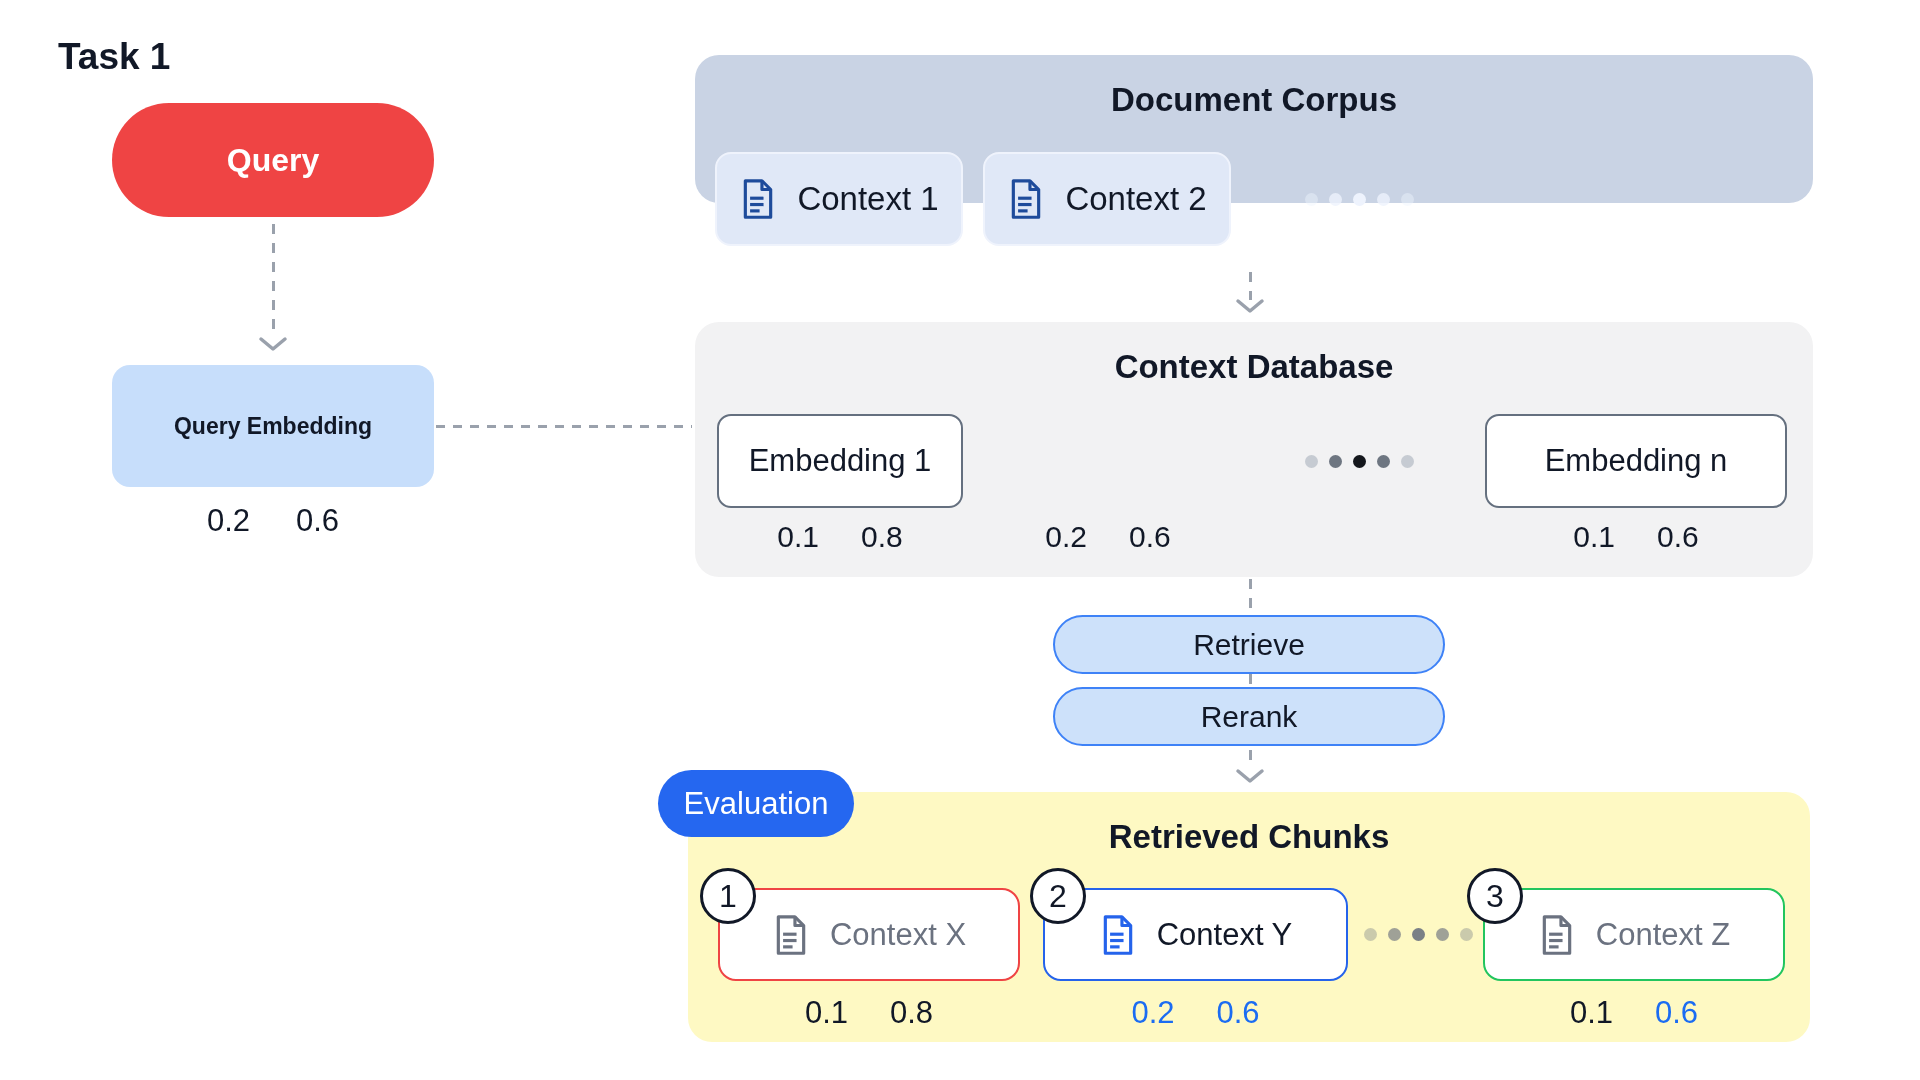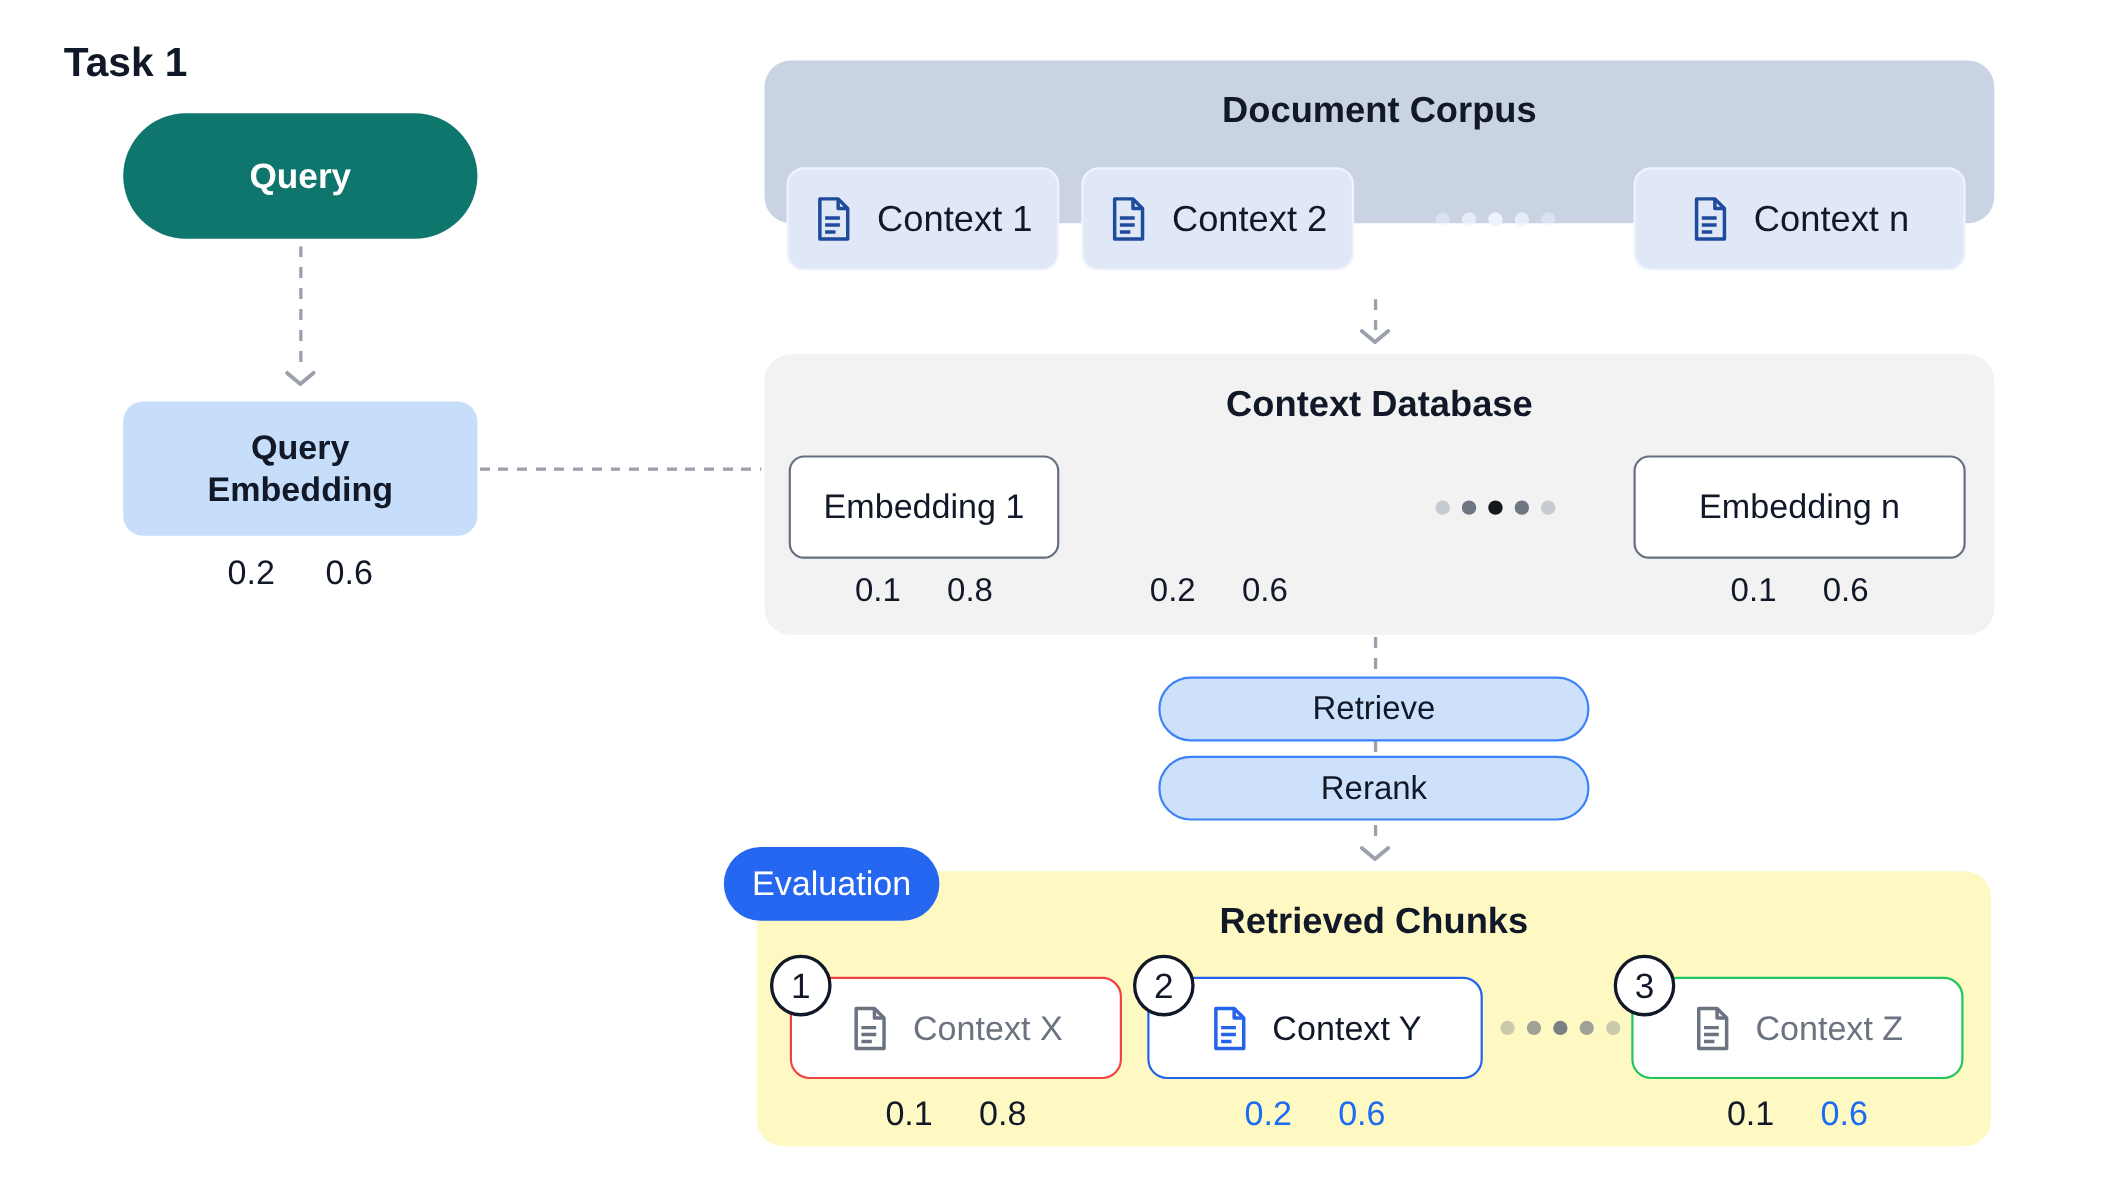--- a/index.html
+++ b/index.html
@@ -5,29 +5,29 @@
   html,body { margin:0; padding:0; background:#ffffff; }
   .canvas {
     position:relative; width:1920px; height:1080px; background:#ffffff;
     font-family:"Liberation Sans","DejaVu Sans",sans-serif; color:#111827; overflow:hidden;
   }
   .abs { position:absolute; }
 
   
   .task-title { left:58px; top:36px; font-size:37px; font-weight:700; color:#111827; }
   .query-pill {
-    left:112px; top:103px; width:322px; height:114px; background:#0f766e; border-radius:58px;
+    left:112px; top:103px; width:322px; height:114px; background:#ef4444; border-radius:58px;
     display:flex; align-items:center; justify-content:center; color:#ffffff;
     font-size:32px; font-weight:700;
   }
   .qe-box {
     left:112px; top:365px; width:322px; height:122px; background:#c7defb; border-radius:18px;
     display:flex; align-items:center; justify-content:center;
   }
-  .qe-box .lbl { width:230px; text-align:center; font-size:31px; font-weight:700; line-height:1.22; color:#111827; }
+  .qe-box .lbl { width:230px; text-align:center; font-size:23px; font-weight:700; line-height:1.22; color:#111827; }
   .qe-values { left:112px; top:503px; width:322px; display:flex; justify-content:center; gap:46px;
     font-size:31px; font-weight:500; color:#111827; }
 
   
   .vline { width:3px; background:repeating-linear-gradient(to bottom,#9aa1ac 0 10px,transparent 10px 19px); }
   .hline { height:3px; background:repeating-linear-gradient(to right,#9aa1ac 0 9px,transparent 9px 17px); }
   #arrow-query-line  { left:272px;  top:224px; height:112px; }
   #arrow-query-head  { left:258px;  top:336px; }
   #arrow-corpus-line { left:1249px; top:272px; height:28px; }
   #arrow-corpus-head { left:1235px; top:298px; }
@@ -165,28 +165,20 @@
     </div>
 
     <div class="dots corpus-dots">
       <span class="dot d1"></span>
         <span class="dot d2"></span>
         <span class="dot d3"></span>
         <span class="dot d4"></span>
         <span class="dot d5"></span>
     </div>
 
-    <div class="context-card" id="corpus-card-n">
-      <span class="icon">
-        <svg width="38" height="42" viewBox="0 0 24 26" stroke="#1e4b9b">
-            <use href="#doc-icon-g"></use>
-          </svg>
-      </span>
-      <span>Context n</span>
-    </div>
   </div>
 
   <div class="abs vline" id="arrow-corpus-line"></div>
   <svg class="abs" id="arrow-corpus-head" width="30" height="17">
       <use href="#chev"></use>
     </svg>
 
   <div class="abs vdb">
     <div class="container-title">Context Database</div>
 

